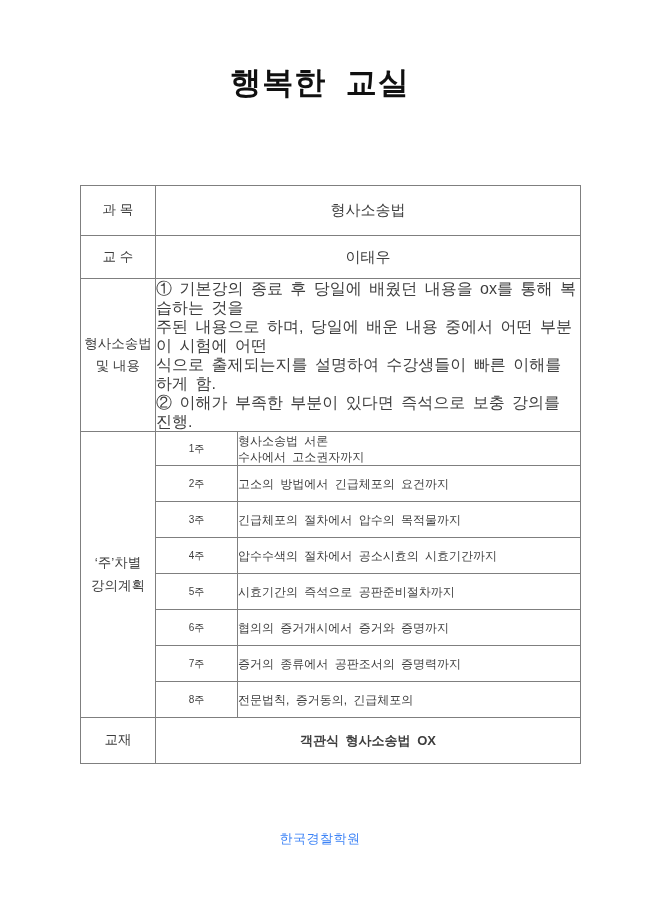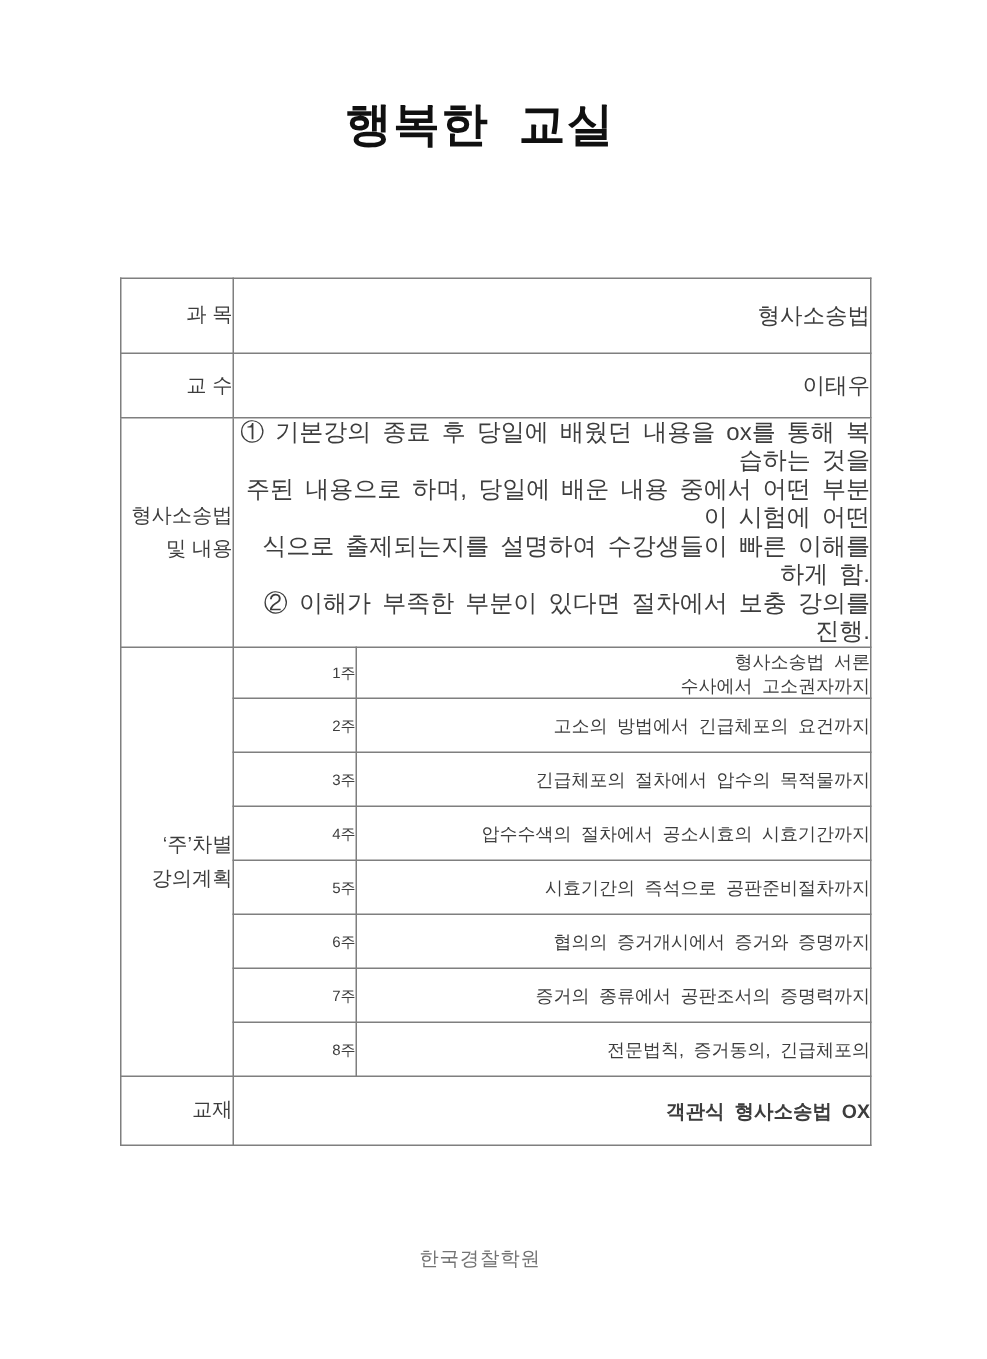--- a/index.html
+++ b/index.html
@@ -48,21 +48,20 @@
     top: 185px;
     width: 500px;
     border-collapse: collapse;
     table-layout: fixed;
   }
   table.doc td {
     border: 1px solid #7f7f7f;
     vertical-align: middle;
     color: #3d3d3d;
     padding: 0;
-    text-align: right;
   }
   td.lbl {
     text-align: center;
     font-size: 13.5px;
     line-height: 1.65;
   }
   td.val {
     text-align: center;
     font-size: 15px;
   }
@@ -91,21 +90,21 @@
   }
   td.wdesc div { line-height: 16px; }
 
   .footer {
     position: absolute;
     top: 830px;
     left: 0;
     width: 100%;
     text-align: center;
     font-size: 13px;
-    color: #737373;
+    color: #3b82f6;
     letter-spacing: 0.5px;
   }
 </style>
 </head>
 <body>
 
 <div class="page">
 
   <div class="title-main">행복한 교실</div>
 
@@ -130,21 +129,21 @@
 
     <tr style="height:148px">
       <td class="lbl">
         <div>형사소송법</div>
         <div>및 내용</div>
       </td>
       <td class="method" colspan="2">
         <div>① 기본강의 종료 후 당일에 배웠던 내용을 ox를 통해 복습하는 것을</div>
         <div>주된 내용으로 하며, 당일에 배운 내용 중에서 어떤 부분이 시험에 어떤</div>
         <div>식으로 출제되는지를 설명하여 수강생들이 빠른 이해를 하게 함.</div>
-        <div>② 이해가 부족한 부분이 있다면 절차에서 보충 강의를 진행.</div>
+        <div>② 이해가 부족한 부분이 있다면 즉석으로 보충 강의를 진행.</div>
       </td>
     </tr>
 
     <tr style="height:34px">
       <td class="lbl" rowspan="8">
         <div>‘주’차별</div>
         <div>강의계획</div>
       </td>
       <td class="wnum">1주</td>
       <td class="wdesc">

